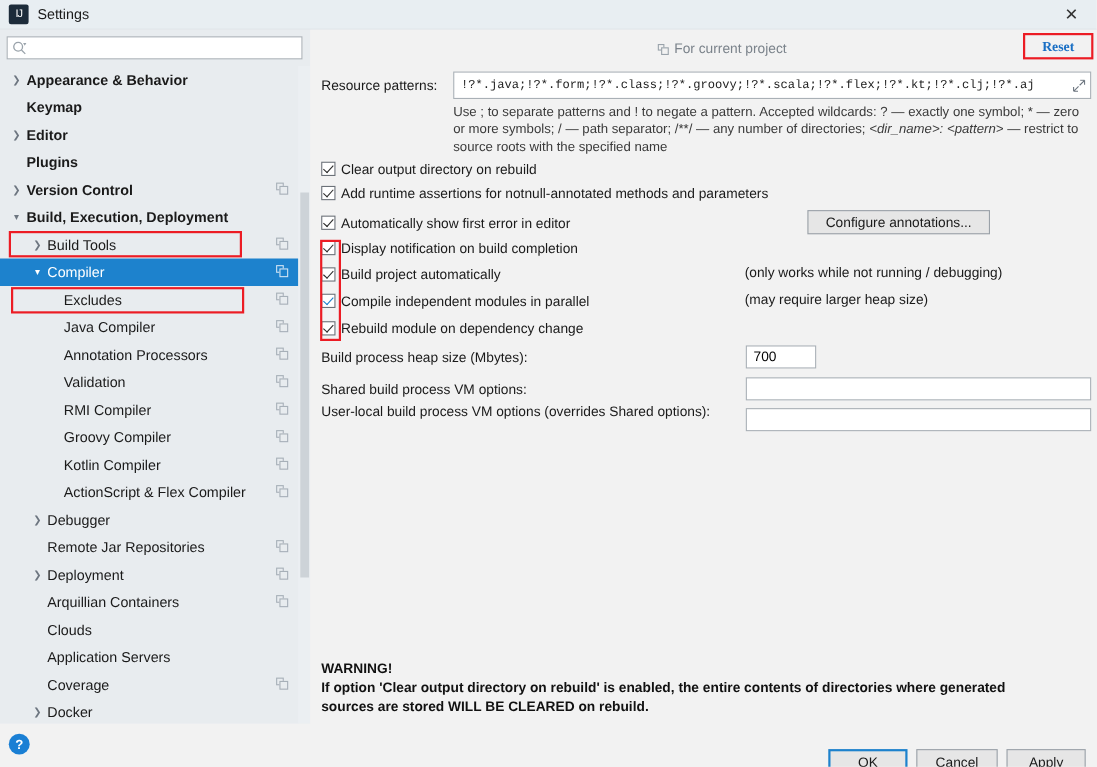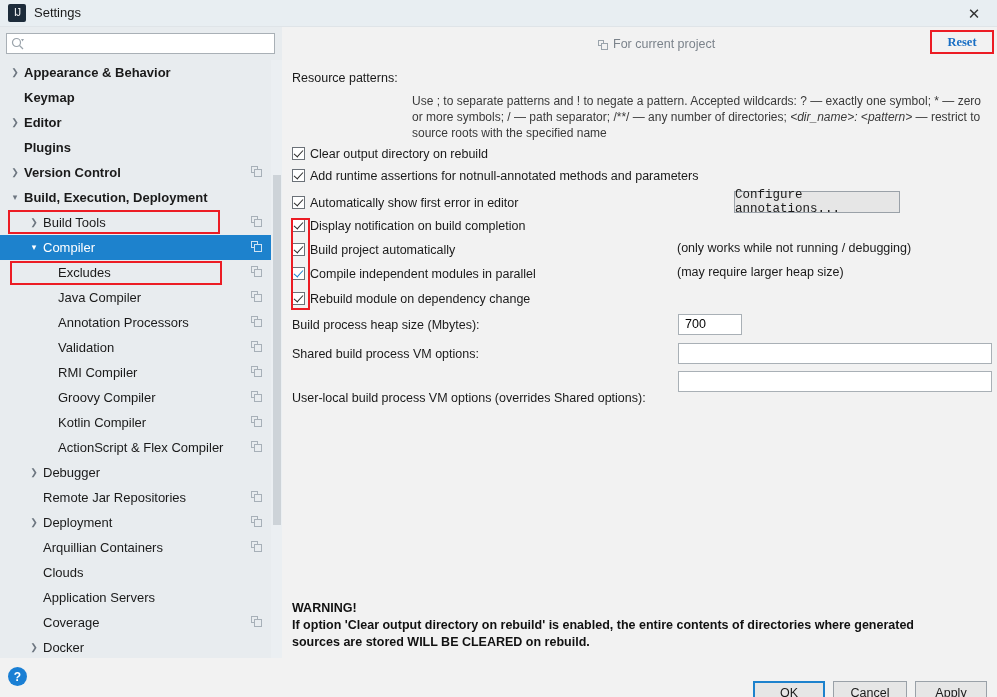--- a/index.html
+++ b/index.html
@@ -166,21 +166,21 @@
   .cbox.checked.blue::after { border-color:#1d82cd; }
   .cb-label { position:absolute; left:18px; top:0; font-size:12.5px; line-height:18px; }
 
   .note {
     position:absolute; font-size:12.5px; color:#1a1a1a; white-space:nowrap;
   }
 
   .btn-cfg {
     position:absolute; left:448px; top:164px; width:166px; height:22px;
     background:#e6e6e6; border:1px solid #9aa1a8;
-    font-size:12.5px; font-family:Liberation Mono, monospace;
+    font-size:12.5px; font-family:Liberation Sans, sans-serif;
     display:flex; align-items:center; justify-content:center; cursor:pointer;
   }
 
   .red-group-box {
     position:absolute; left:5px; top:191px; width:19px; height:92px;
     border:2px solid #ec1c24; pointer-events:none;
   }
 
   .f-label { position:absolute; left:6px; font-size:12.5px; white-space:nowrap; }
   .f-input {
@@ -410,20 +410,29 @@
           <i class="b2"></i>
         </span>
       <span class="fp-text">For current project</span>
     </div>
 
     <div class="reset-box">
       <span class="reset-link">Reset</span>
     </div>
 
     <div class="rp-label res-label">Resource patterns:</div>
+    <div class="res-field">
+      <input type="text" value="!?*.java;!?*.form;!?*.class;!?*.groovy;!?*.scala;!?*.flex;!?*.kt;!?*.clj;!?*.aj" style="">
+      <span class="expand-icon">
+        <svg width="12" height="12" viewBox="0 0 12 12">
+            <path d="M11 1 L7 1 M11 1 L11 5 M11 1 L6.5 5.5" stroke="#6d7680" stroke-width="1" fill="none"></path>
+            <path d="M1 11 L5 11 M1 11 L1 7 M1 11 L5.5 6.5" stroke="#6d7680" stroke-width="1" fill="none"></path>
+          </svg>
+      </span>
+    </div>
 
     <div class="hint-text">
       <span>Use ; to separate patterns and ! to negate a pattern. Accepted wildcards: ? — exactly one symbol; * — zero</span>
       <span>or more symbols; / — path separator; /**/ — any number of directories; </span><i>&lt;dir_name&gt;: &lt;pattern&gt;</i><span> — restrict</span>
       <span>to source roots with the specified name</span>
     </div>
 
     <div class="cb-row" style="top:118px;">
       <span class="cbox checked"></span>
       <span class="cb-label">Clear output directory on rebuild</span>
@@ -465,21 +474,21 @@
     <div class="f-label" style="top:291px;">Build process heap size (Mbytes):</div>
     <div class="f-input" style="left:392px; top:287px; width:64px;">
       <input type="text" value="700" style="">
     </div>
 
     <div class="f-label" style="top:320px;">Shared build process VM options:</div>
     <div class="f-input" style="left:392px; top:316px; width:314px;">
       <input type="text" value="" style="">
     </div>
 
-    <div class="f-label" style="top:364px;">User-local build process VM options (overrides Shared options):</div>
+    <div class="f-label" style="top:340px;">User-local build process VM options (overrides Shared options):</div>
     <div class="f-input" style="left:392px; top:344px; width:314px;">
       <input type="text" value="" style="">
     </div>
 
     <div class="warning">
       <div>WARNING!</div>
       <div>If option 'Clear output directory on rebuild' is enabled, the entire contents of directories where generated</div>
       <div>sources are stored WILL BE CLEARED on rebuild.</div>
     </div>
 

